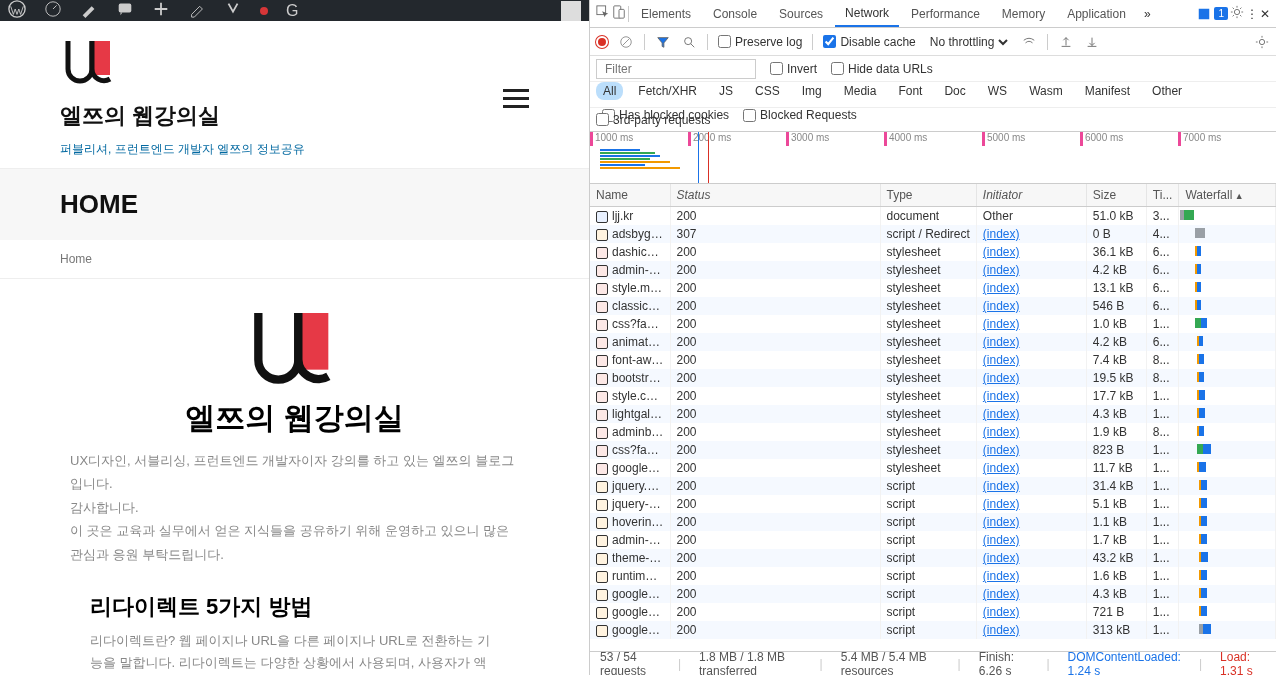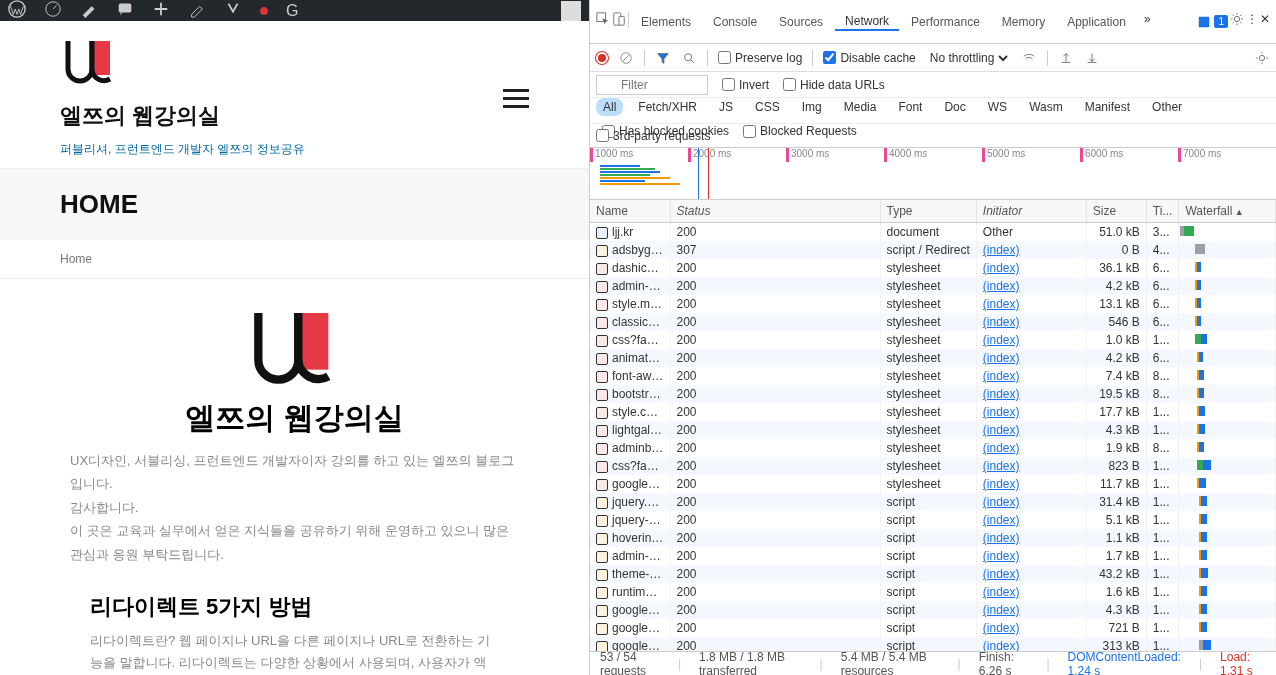--- a/index.html
+++ b/index.html
@@ -30,38 +30,38 @@
 .post h3 { font-size: 22px; font-weight:700;}
 .post-date { color:#888; font-size:13px; margin-top:10px;}
 .post-excerpt { color:#888; font-size:13px; line-height:1.7; margin-top:8px;}
 
 
 .ulogo { display:inline-block; position:relative;}
 .ulogo svg { display:block;}
 
 
 .right { flex:1; display:flex; flex-direction:column; font-size:12px; color:#333; background:#fff;}
-.tabs { display:flex; height:44px; border-bottom:1px solid #ccc; padding:12px 6px; gap:2px;}
+.tabs { display:flex; align-items:center; height:28px; border-bottom:1px solid #ccc; padding:0 6px; gap:2px;}
 .tabs .tab { padding: 0 10px; height:100%; display:flex; align-items:center; color:#555; cursor:pointer;}
 .tabs .tab.active { border-bottom: 2px solid #1a73e8; color:#333;}
 .tabs .sp { flex:1;}
 .tabs .badge { background:#1a73e8; color:#fff; font-size:10px; padding:1px 4px; border-radius:2px;}
 .tabs svg { width:14px; height:14px; }
 
 .toolbar { display:flex; align-items:center; height:28px; border-bottom:1px solid #ddd; padding:0 6px; gap:10px;}
 .toolbar .rec { width:12px; height:12px; border-radius:50%; background:#d93025; border:2px solid #fff; box-shadow:0 0 0 1px #d93025;}
 .toolbar .iconbtn { width:16px; height:16px; display:flex; align-items:center; justify-content:center; cursor:pointer;}
 .toolbar .iconbtn svg{width:14px;height:14px;stroke:#666;fill:none;}
 .toolbar label{ display:flex; align-items:center; gap:4px; font-size:12px; color:#333;}
 .toolbar input[type=checkbox]{ accent-color:#1a73e8;}
 .toolbar .sel { border:none; font-size:12px; color:#333; background:transparent;}
 .toolbar .sp{flex:1;}
 
 .filter-row { display:flex; align-items:center; height:26px; border-bottom:1px solid #eee; padding:0 6px; gap:14px;}
-.filter-row input[type=text]{ border:1px solid #ccc; padding:2px 24px; font-size:12px; width:112px; color:#888;}
+.filter-row input[type=text]{ border:1px solid #ccc; padding:2px 8px; font-size:12px; width:160px; color:#888;}
 .filter-row label{display:flex;align-items:center;gap:4px;font-size:12px;}
 
 .type-row { display:flex; align-items:center; height:26px; border-bottom:1px solid #eee; padding:0 6px; gap:8px; flex-wrap:wrap;}
 .type-row .pill { padding:2px 7px; border-radius:8px; cursor:pointer; font-size:12px; color:#333;}
 .type-row .pill.active{ background:#bbdefb; }
 .type-row label{display:flex;align-items:center;gap:4px;font-size:12px; margin-left:6px;}
 
 .third-row { display:flex; align-items:center; height:24px; border-bottom:1px solid #ccc; padding:0 6px;}
 .third-row label{display:flex;align-items:center;gap:4px;font-size:12px;}
 
@@ -77,21 +77,21 @@
 .net-table table { width:100%; border-collapse:collapse; font-size:12px;}
 .net-table th { text-align:left; font-weight:400; color:#555; border-bottom:1px solid #ccc; border-right:1px solid #e5e5e5; padding:4px 6px; background:#f7f7f7; position:sticky; top:0;}
 .net-table td { padding:2px 6px; border-right:1px solid #f2f2f2; white-space:nowrap; overflow:hidden; text-overflow:ellipsis;}
 .net-table tr:nth-child(even) td { background:#f5f9ff;}
 .net-table .name-cell { max-width:70px;}
 .net-table .ikn { display:inline-block; width:12px; height:12px; border:1px solid; border-radius:2px; margin-right:4px; vertical-align:middle;}
 .ik-doc{border-color:#1a73e8;background:#e8f0fe;}
 .ik-js{border-color:#f29900;background:#fff3e0;}
 .ik-css{border-color:#c5221f;background:#fce8e6;}
 .initiator a{ color:#1a73e8; text-decoration: underline; cursor:pointer;}
-.size-cell{text-align:right;}
+.size-cell{}
 
 .wf-cell{position:relative;}
 .wf-bar{position:absolute;top:3px;height:10px;display:flex;}
 .wf-bar span{height:100%;}
 
 .status-bar{height:24px;border-top:1px solid #ccc;display:flex;align-items:center;padding:0 10px;gap:18px;font-size:12px;color:#555;}
 .status-bar .sep{color:#ccc;}
 .status-bar .dcl{color:#1a73e8;}
 .status-bar .load{color:#d93025;}
 

